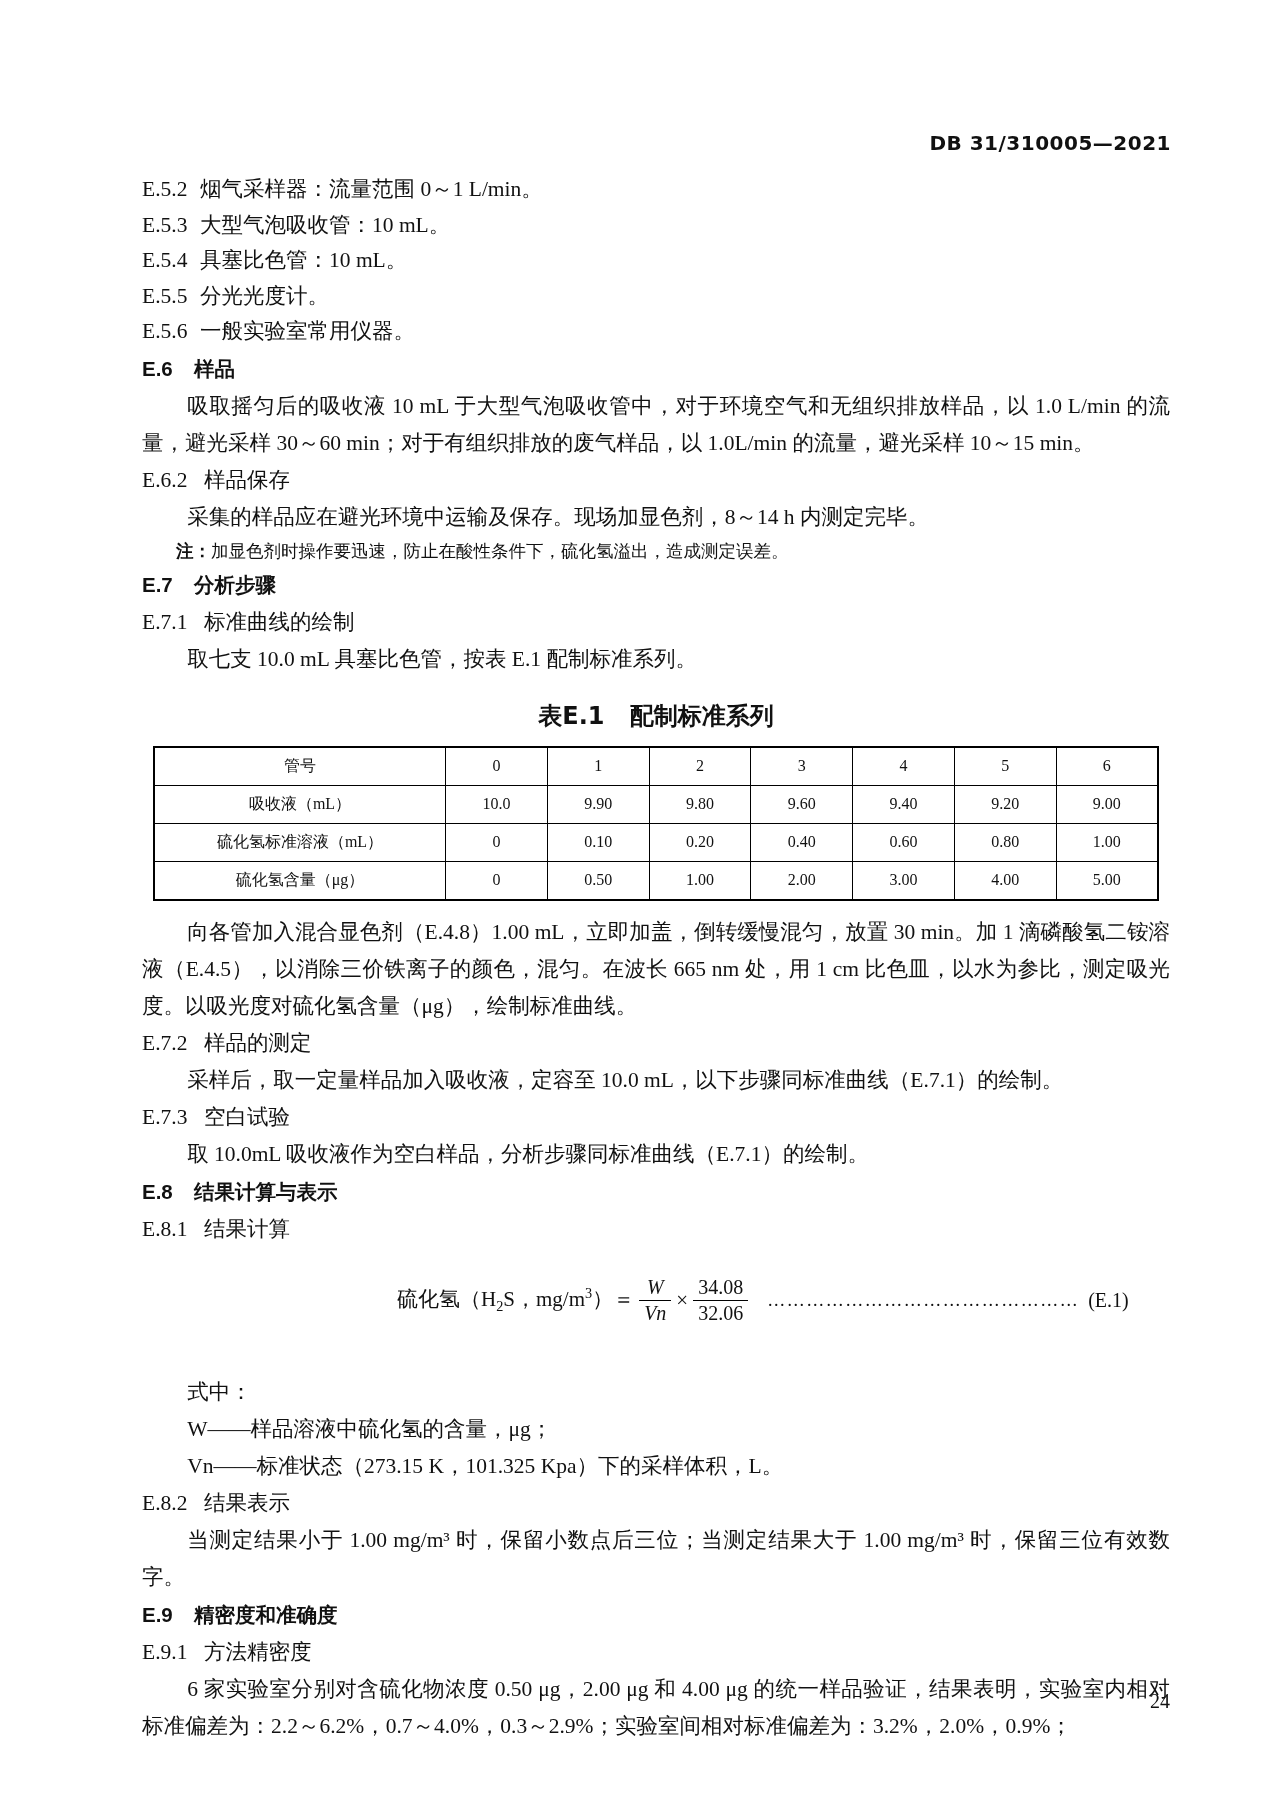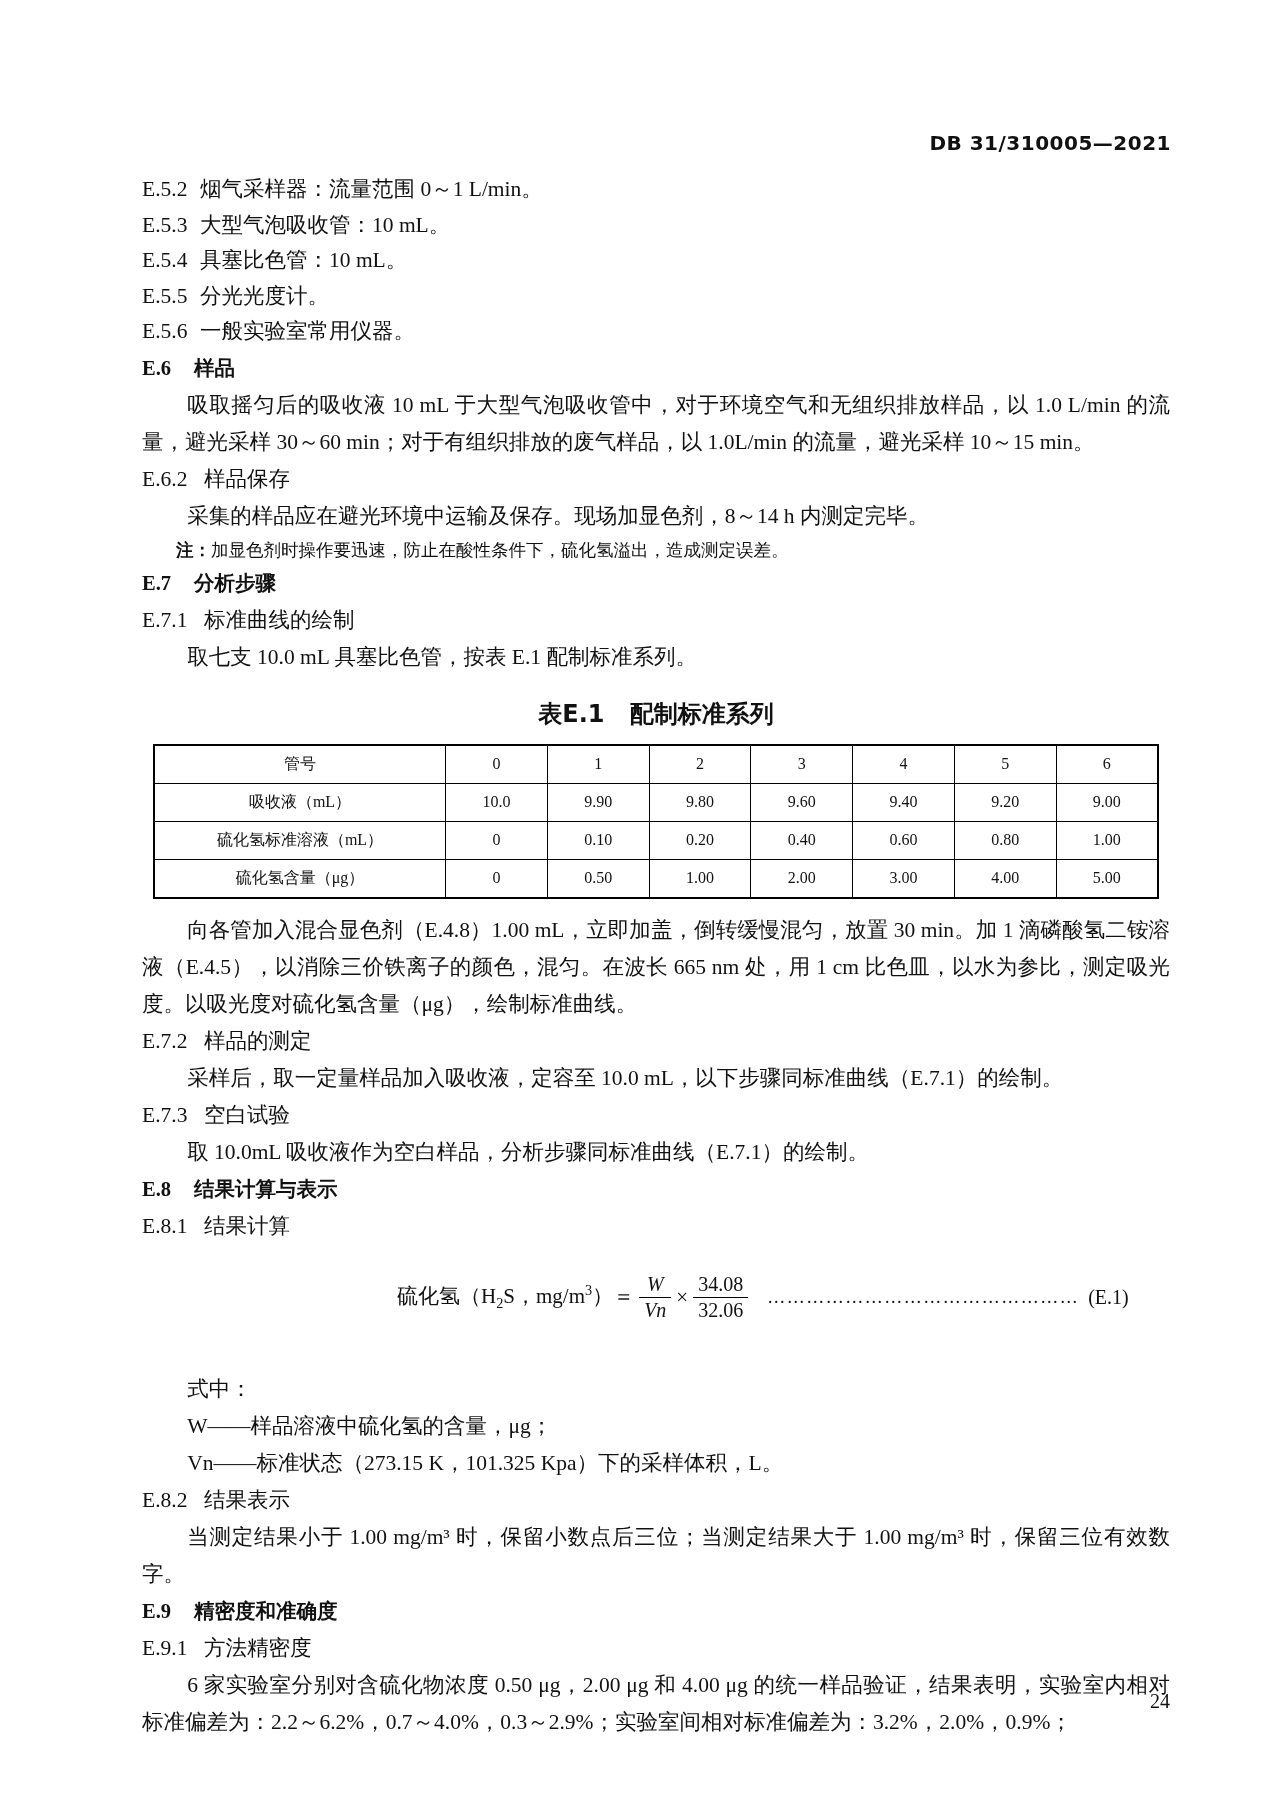--- a/index.html
+++ b/index.html
@@ -25,21 +25,21 @@
   .para { font-size:21.5px; line-height:37px; text-align:justify; }
   .indent { text-indent:2.1em; }
   .clause { font-size:21.5px; line-height:35.5px; }
   .clause .num { display:inline-block; min-width:58px; }
   .bold-head {
     font-family:"DejaVu Sans","Liberation Sans",sans-serif;
     font-weight:bold; font-size:20.5px; line-height:37px;
   }
   .bold-head .num {
     display:inline-block; min-width:52px;
-    font-family:Liberation Serif, serif; font-weight:bold;
+    font-family:Liberation Sans, sans-serif; font-weight:bold;
   }
   .sub-head { font-size:21.5px; line-height:37px; }
   .sub-head .num { display:inline-block; min-width:62px; }
 
   .note {
     font-size:17.5px; line-height:30px; margin-left:34px; white-space:nowrap;
   }
   .note b { font-family:"DejaVu Sans","Liberation Sans",sans-serif; }
 
   .tbl-caption {

